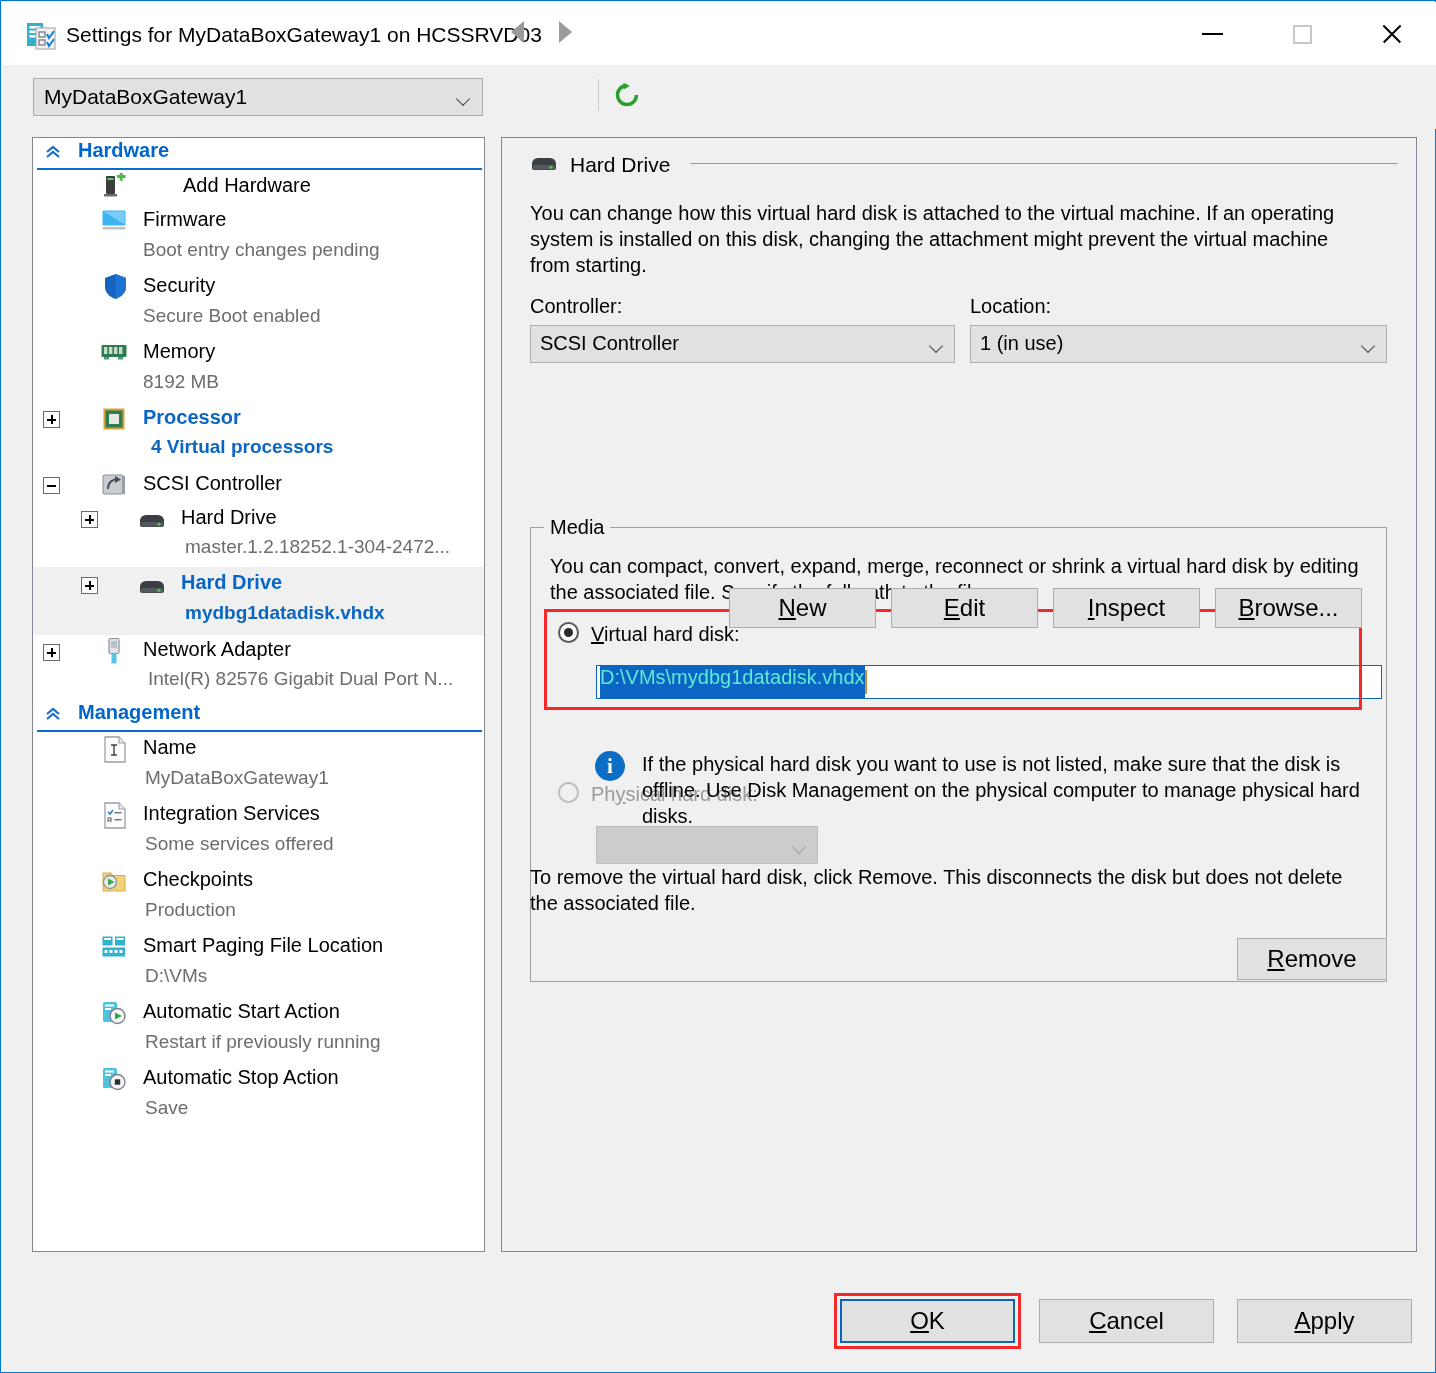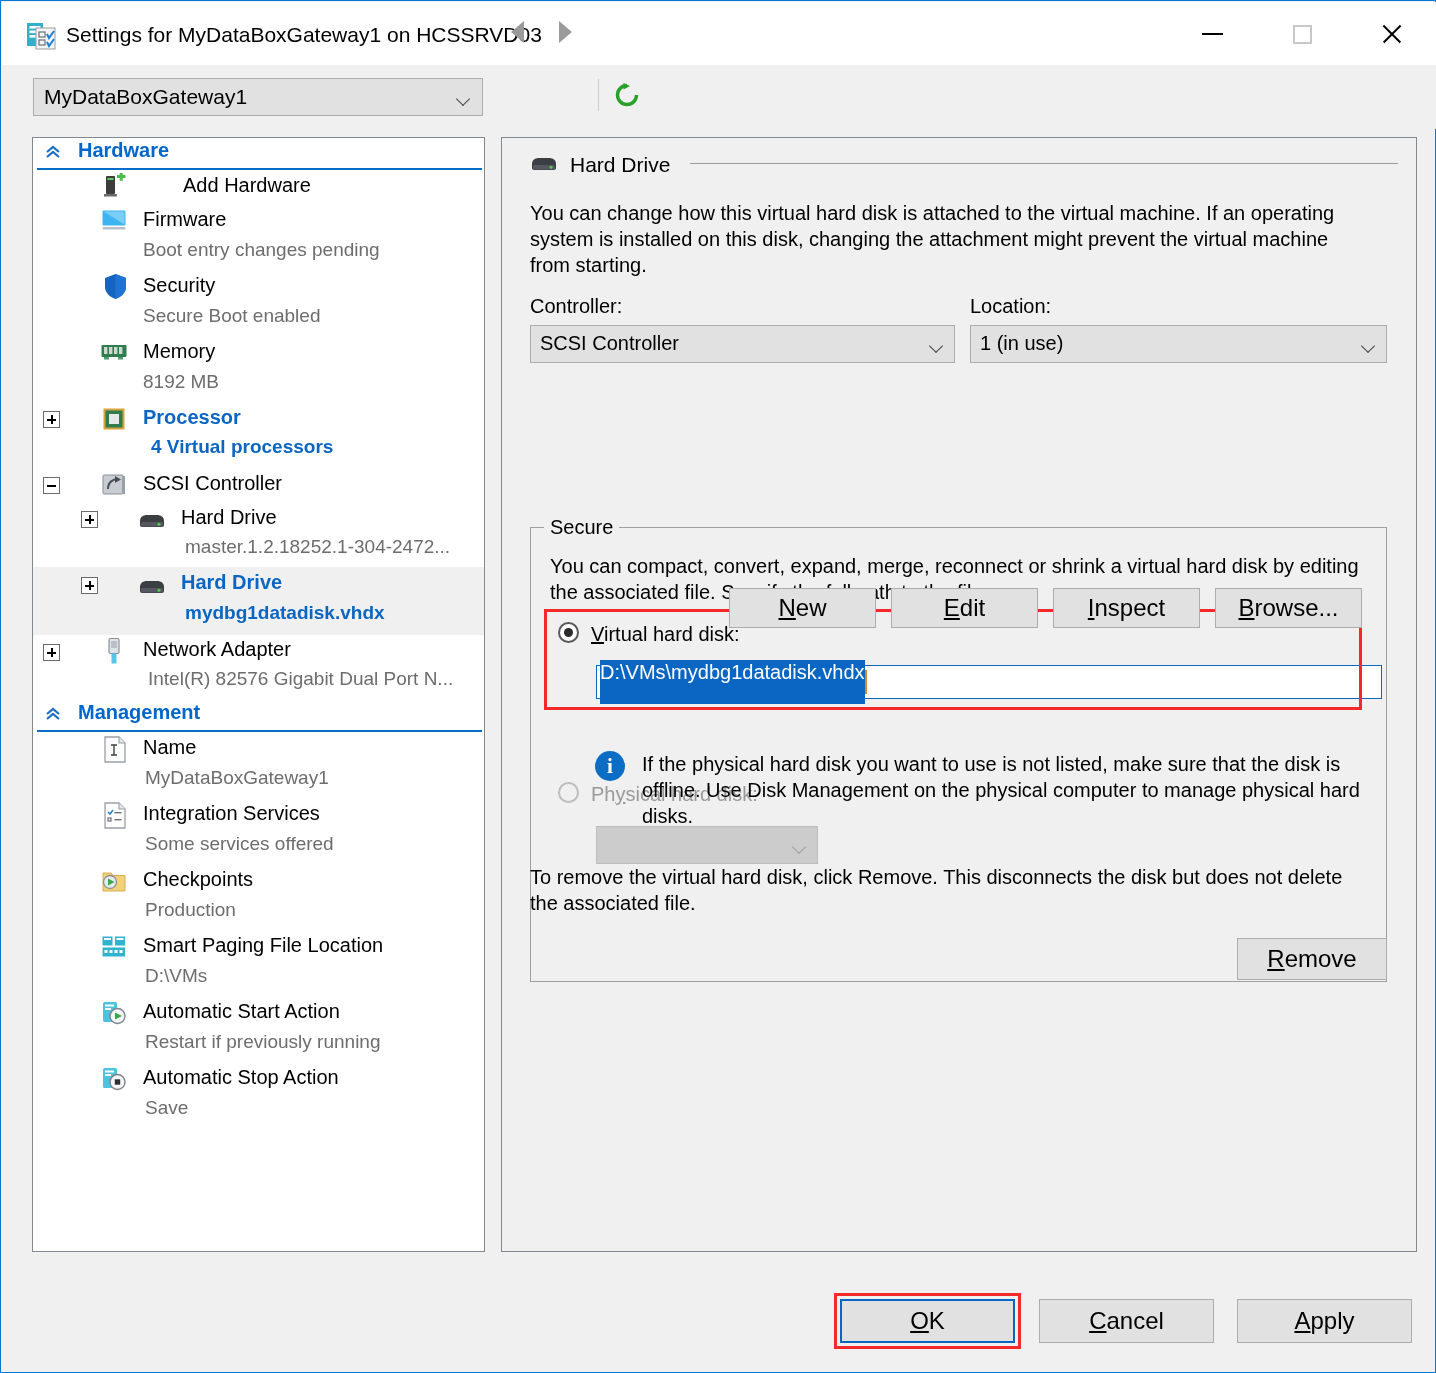--- a/index.html
+++ b/index.html
@@ -173,22 +173,22 @@
     content:"";position:absolute;left:4px;top:4px;width:9px;height:9px;
     border-radius:50%;background:#2a2a2a;
   }
   .radio.disabled{border-color:#bdbdbd;background:#f0f0f0;}
 
   .textbox{
     position:absolute;background:#ffffff;border:1px solid #0a66c2;box-sizing:border-box;
     display:flex;align-items:center;
   }
   .textbox .sel-text{
-    margin-left:3px;background:#0a66c2;color:#ffffff;font-size:20px;
-    padding:1px 0 20px 0;white-space:nowrap;
+    margin-left:3px;background:#0a66c2;color:#5eead4;font-size:20px;
+    padding:1px 0 10px 0;white-space:nowrap;
   }
   .caret{width:2px;height:24px;background:#d88a2a;margin-left:0px;}
 
   .redbox{
     position:absolute;border:3px solid #f3292b;box-sizing:border-box;pointer-events:none;
   }
 
   .btn{
     position:absolute;height:40px;background:#e1e1e1;border:1px solid #adadad;
     box-sizing:border-box;display:flex;align-items:center;justify-content:center;
@@ -517,21 +517,21 @@
 
     <div class="lbl-static" style="left:468px;top:157px;">
       <span>Location:</span>
     </div>
     <div class="combo" style="left:468px;top:187px;width:417px;">
       <div class="val">1 (in use)</div>
       <div class="chev"><span class="chevron"></span></div>
     </div>
 
     <div class="groupbox"></div>
-    <div class="groupbox-label">Secure</div>
+    <div class="groupbox-label">Media</div>
 
     <div class="body-text" style="left:48px;top:415px;width:815px;">You can compact, convert, expand, merge, reconnect or shrink a virtual hard disk by editing the associated file. Specify the full path to the file.</div>
 
     <div class="radio checked" style="left:56px;top:484px;"></div>
     <div class="lbl-static" style="left:89px;top:485px;">
       <span class="u">V</span><span>irtual hard disk:</span>
     </div>
 
     <div class="textbox" style="left:94px;top:527px;width:786px;height:34px;">
       <span class="sel-text">D:\VMs\mydbg1datadisk.vhdx</span>

